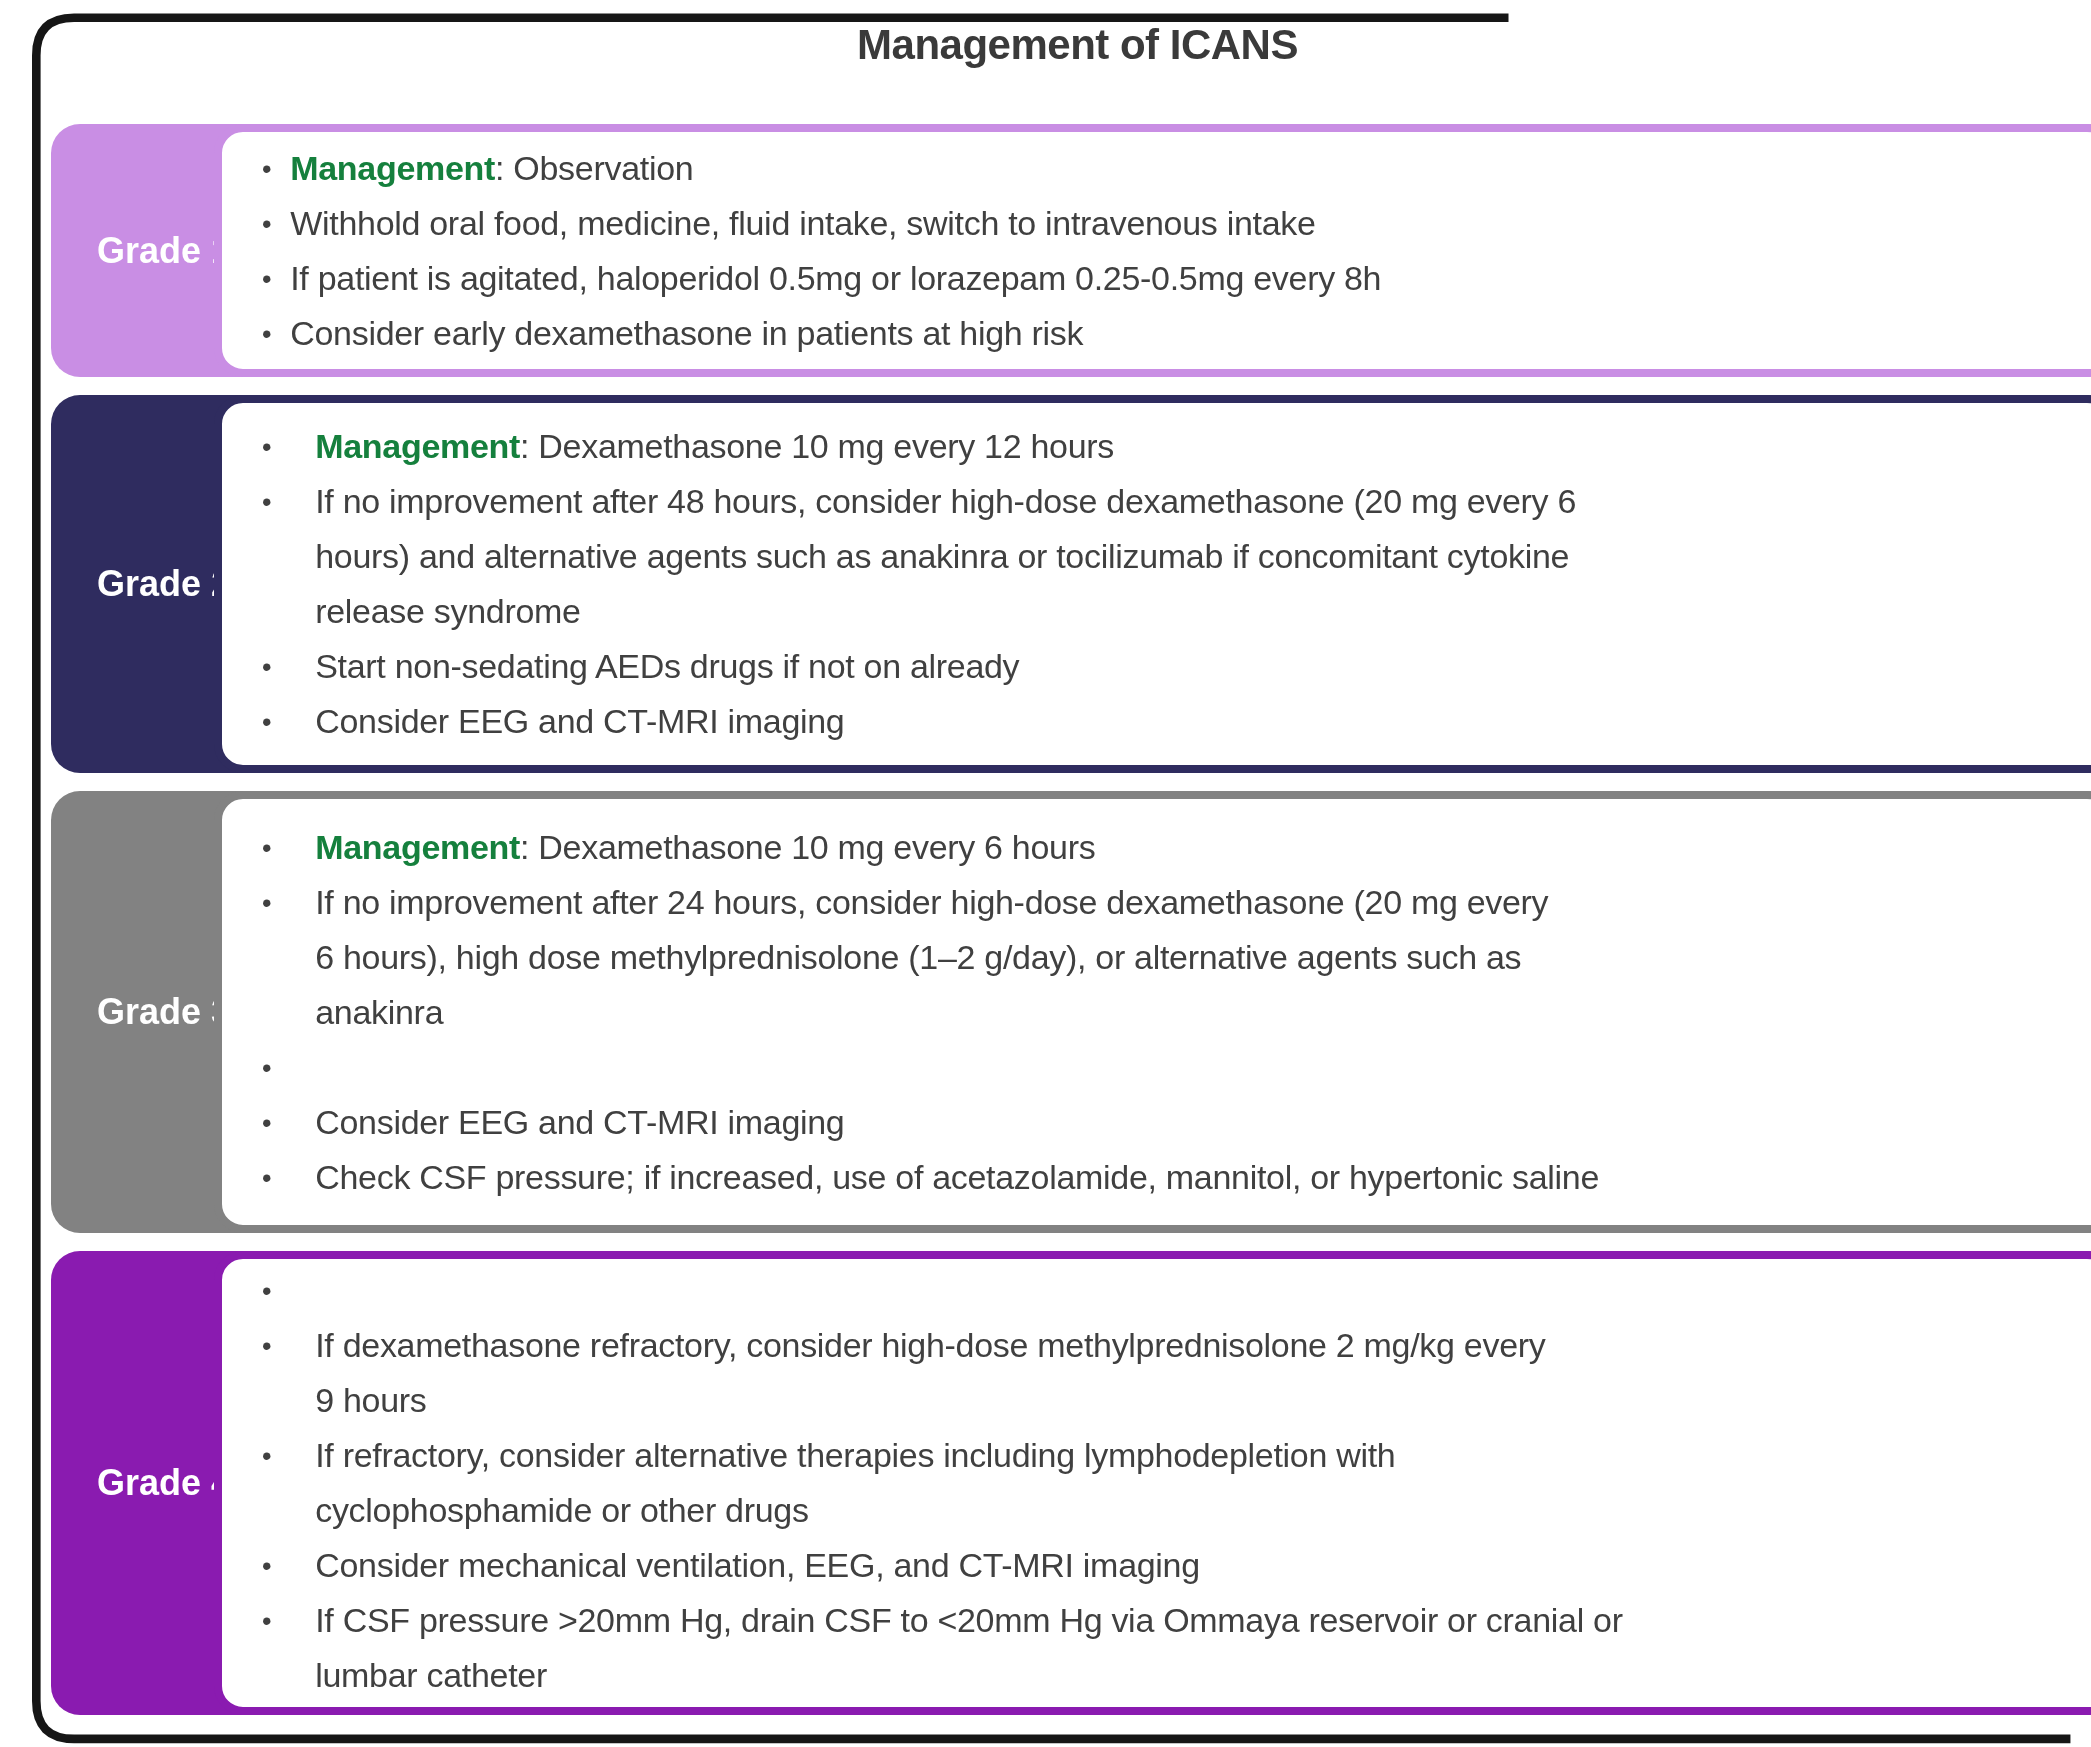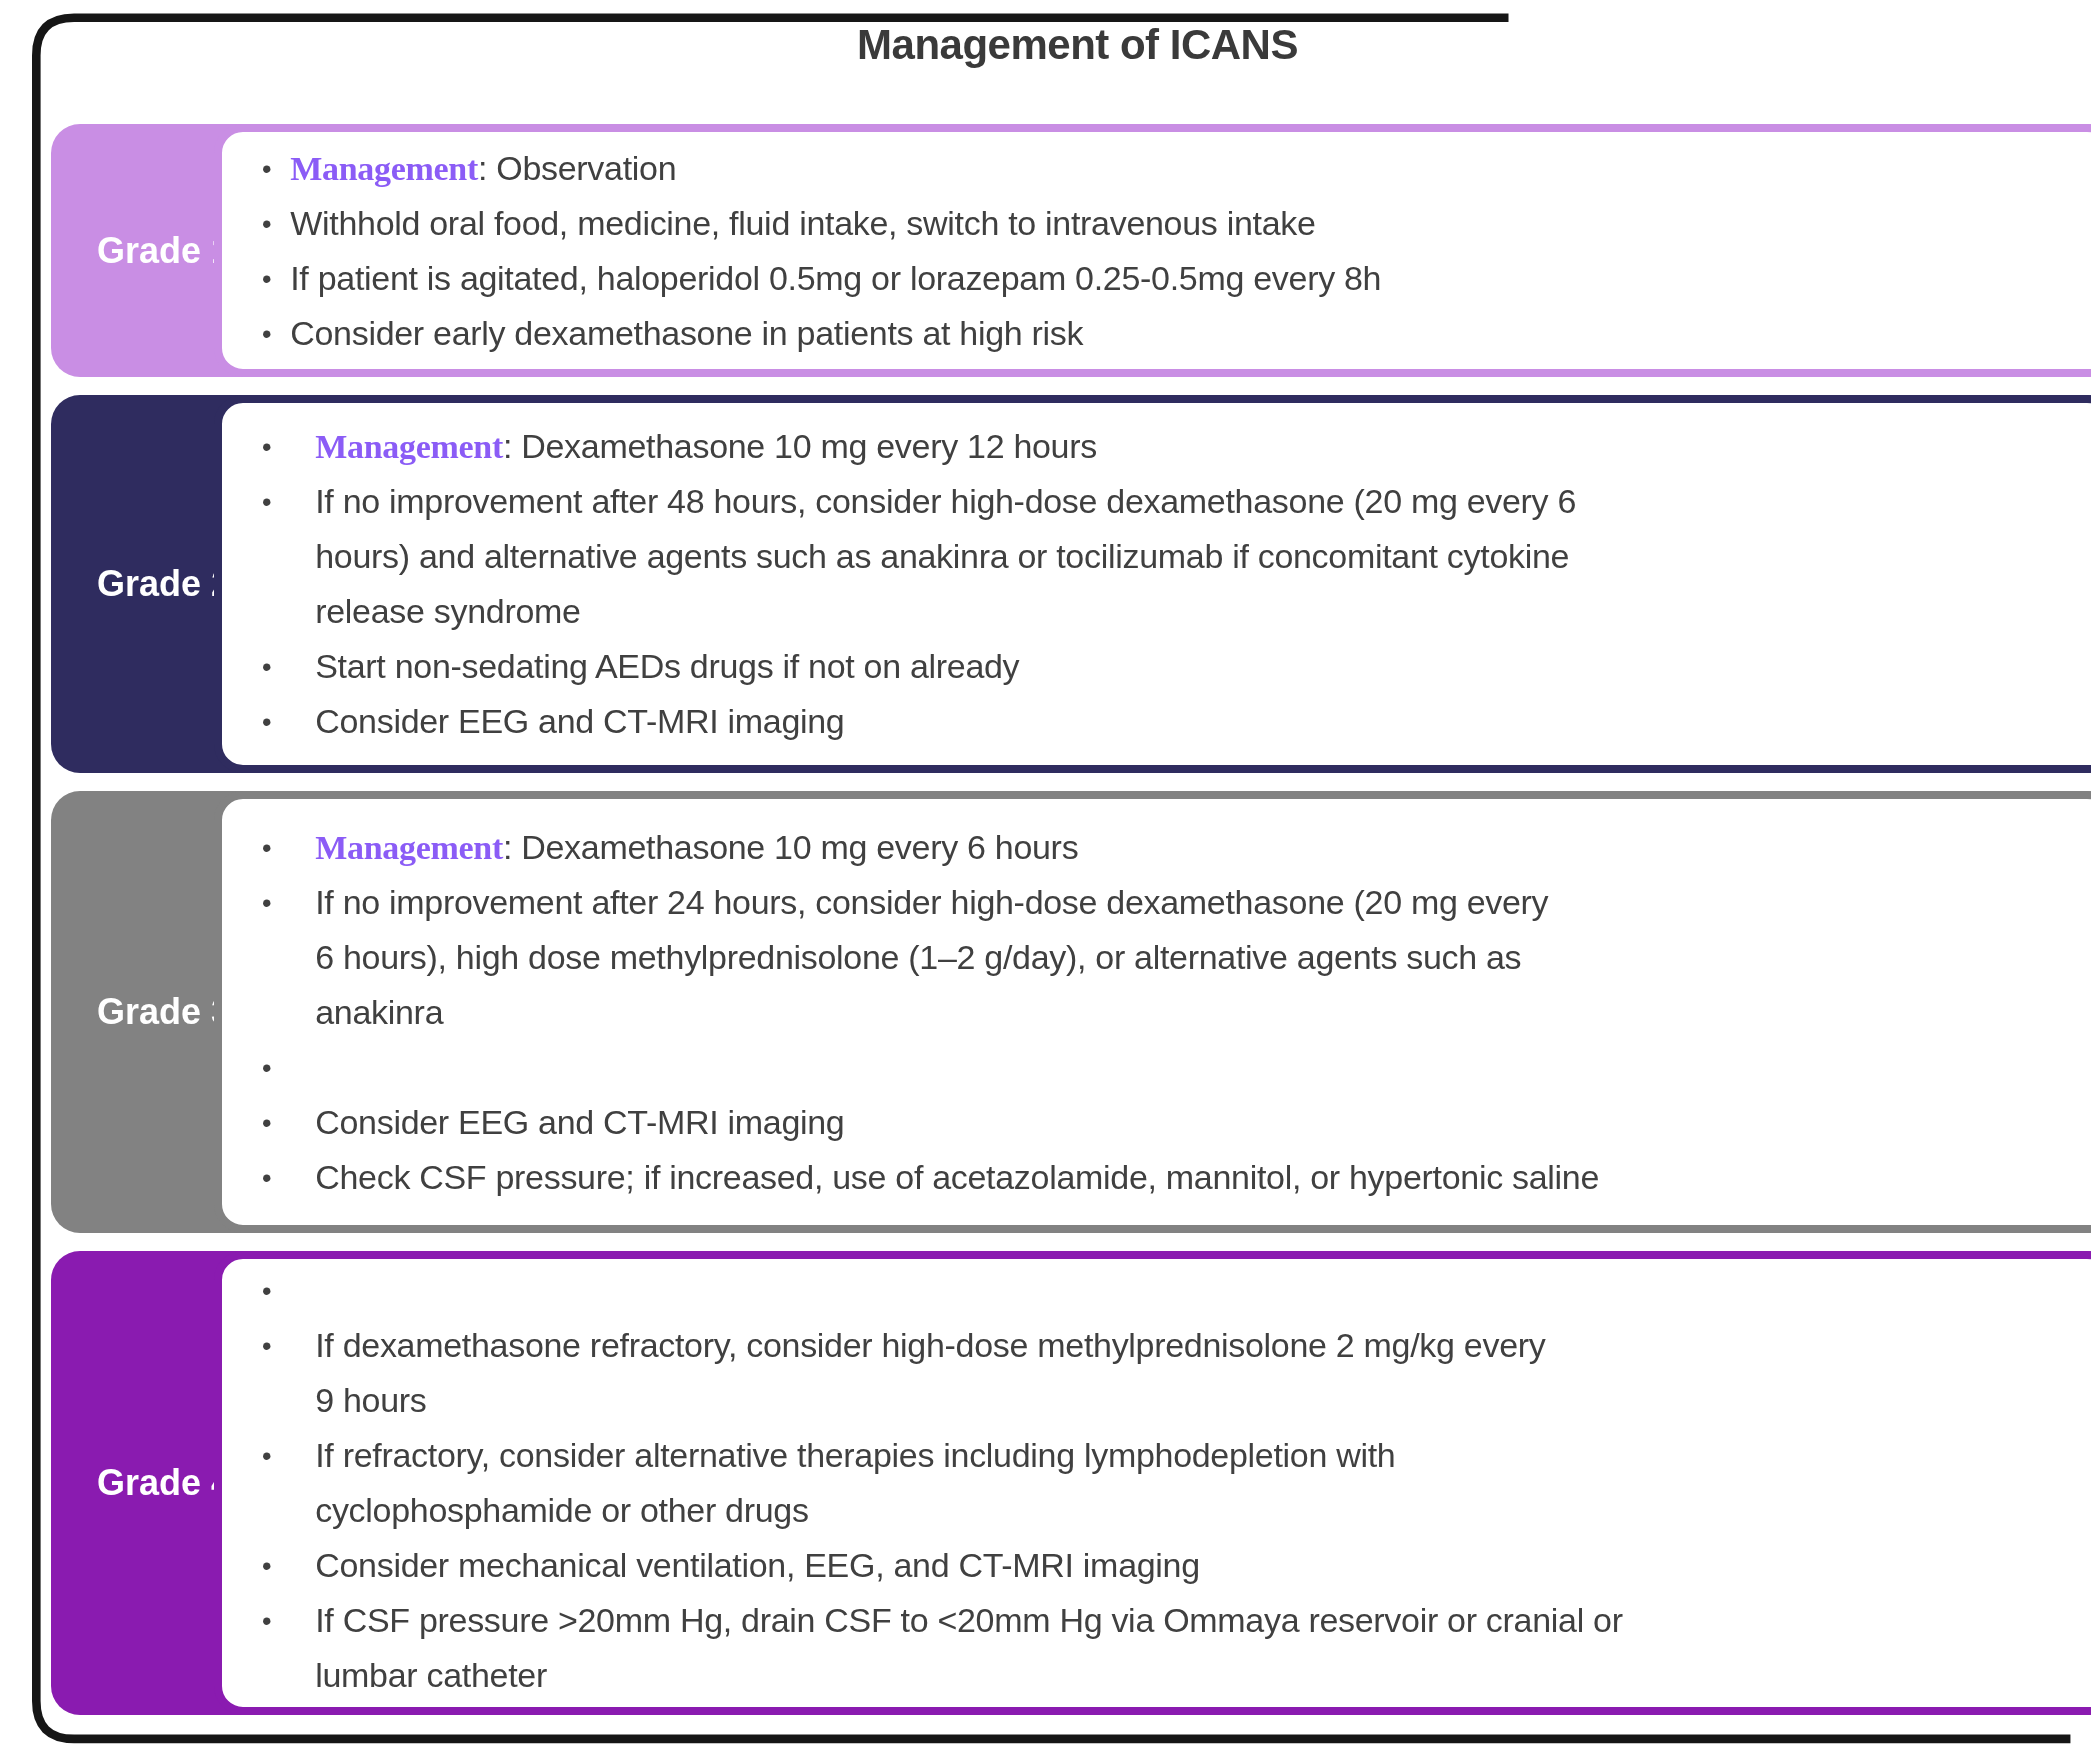--- a/index.html
+++ b/index.html
@@ -55,21 +55,21 @@
     gap:44px;
     font-size:34px;line-height:55px;color:#404040;
     letter-spacing:-0.3px;
   }
   .grade-row.r0 ul.management-list li{gap:19px;}
   li .dot{
     flex:0 0 auto;
     font-size:0.8em;line-height:55px;color:#404040;
   }
   li .txt{white-space:pre-line;}
-  li .txt b{color:#8b5cf6;font-family:Liberation Serif, serif;}
+  li .txt b{color:#15803d;}
 </style>
 </head>
 <body>
 
 <div class="canvas">
 
   <svg class="figure-border" viewBox="0 0 2188 1828" xmlns="http://www.w3.org/2000/svg">
     <path d="M 1545 18.5 L 44 18.5 Q 4.5 18.5 4.5 58 L 4.5 1780 Q 4.5 1819.5 44 1819.5 L 2133 1819.5" fill="none" stroke="#161616" stroke-width="9"></path>
   </svg>
 

